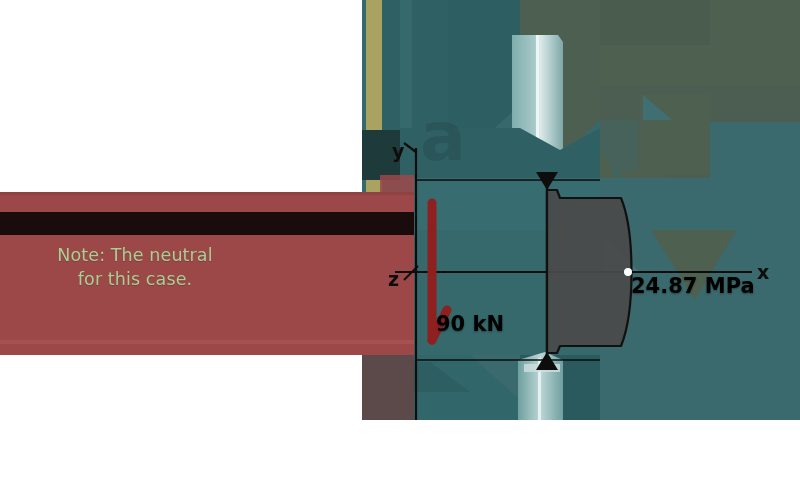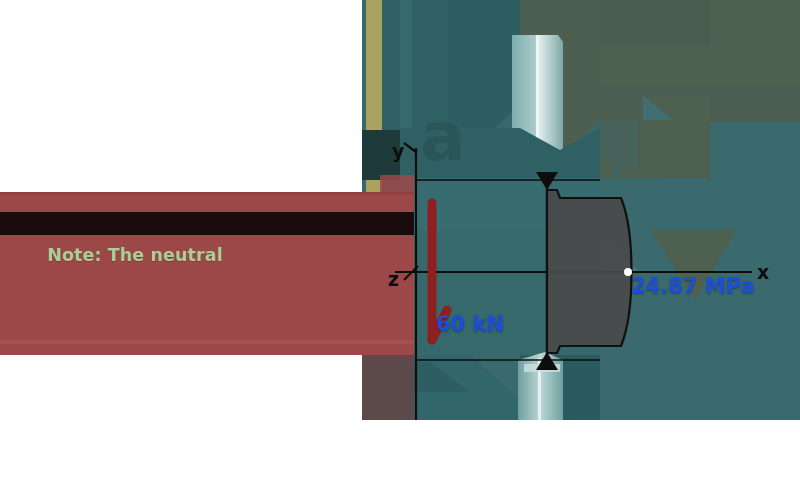--- a/index.html
+++ b/index.html
@@ -32,21 +32,21 @@
     height: 500px;
     display: block;
   }
   .note-block {
     position: absolute;
     left: 20px;
     top: 243px;
     width: 230px;
     text-align: center;
     font-family: "DejaVu Sans", "Liberation Sans", sans-serif;
-    font-weight: bold;
+    font-weight: normal;
     font-size: 17.5px;
     line-height: 24px;
     letter-spacing: 0.1px;
     color: #a8cf94;
     text-shadow: 0 1px 0 rgba(0,0,0,0.18);
     user-select: none;
   }
   .note-line { display: block; white-space: pre; }
   .hl-z { color: #ffffff; }
   .label {
@@ -54,21 +54,21 @@
     font-family: "DejaVu Sans", "Liberation Sans", sans-serif;
     font-weight: bold;
     user-select: none;
     white-space: nowrap;
   }
   .label-axis {
     color: #0d0d0d;
     font-size: 19px;
   }
   .label-white {
-    color: #1d4ed8;
+    color: #000000;
     font-size: 21px;
     text-shadow: 0 1px 2px rgba(0,0,0,0.35);
     text-align: center;
   }
   #label-y { left: 392px; top: 140px; }
   #label-z { left: 388px; top: 268px; }
   #label-x { left: 757px; top: 261px; }
   #label-force { left: 436px; top: 312px; }
   #label-stress { left: 631px; top: 274px; }
 </style>
@@ -189,21 +189,22 @@
 
       <g>
         <line x1="432" y1="203" x2="432" y2="340" stroke="#8f2020" stroke-width="9" stroke-linecap="round"></line>
         <line x1="432" y1="340" x2="447" y2="310" stroke="#8f2020" stroke-width="9" stroke-linecap="round"></line>
       </g>
     </g>
   </svg>
 
   <div class="note-block">
     <span class="note-line">Note: The neutral</span>
+    <span class="note-line">for this case.</span>
   </div>
 
   <div class="label label-axis" id="label-y">y</div>
   <div class="label label-axis" id="label-z">z</div>
   <div class="label label-axis" id="label-x">x</div>
-  <div class="label label-white" id="label-force">60 kN</div>
+  <div class="label label-white" id="label-force">90 kN</div>
   <div class="label label-white" id="label-stress">24.87 MPa</div>
 
 </div>
 
 </body></html>

